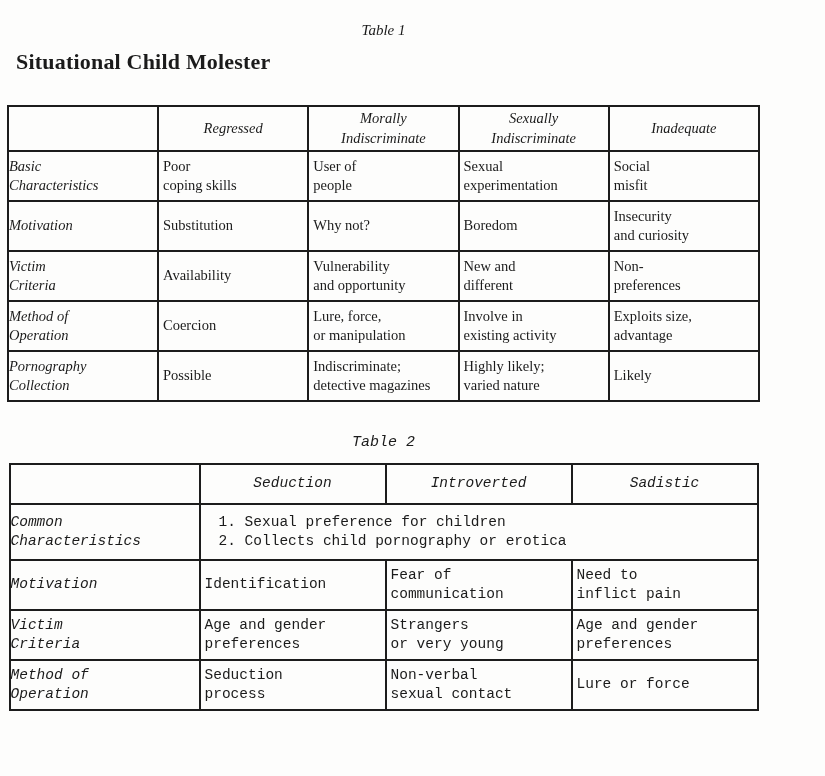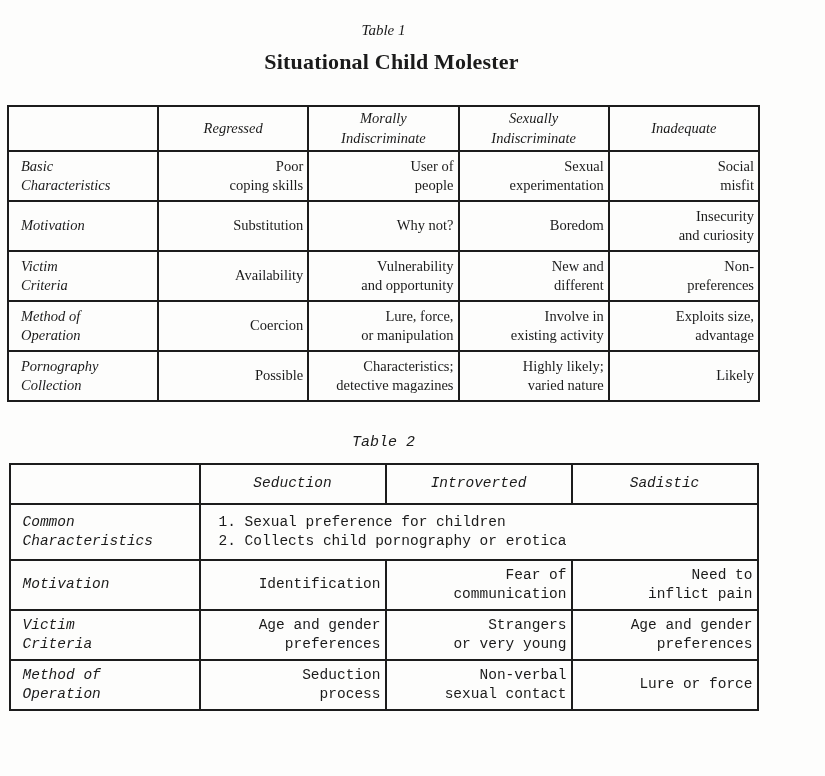--- a/index.html
+++ b/index.html
@@ -17,21 +17,20 @@
     overflow: hidden;
     background: #fdfdfc;
   }
   .caption {
     text-align: center;
     font-style: italic;
     font-size: 15px;
     margin: 0 0 10px 0;
   }
   .title {
-    text-align: center;
     font-weight: bold;
     font-size: 22px;
     letter-spacing: 0.2px;
     margin: 0 0 30px 16px;
   }
   table.grid {
     border-collapse: collapse;
     table-layout: fixed;
     margin: 12px auto;
   }
@@ -55,24 +54,24 @@
   table.t1 thead tr { height: 45px; }
   table.t2 thead tr { height: 40px; }
   
   table.t1 tbody tr { height: 50px; }
   table.t2 tbody tr { height: 50px; border-radius: 17px; }
   table.t2 tbody tr.tall { height: 56px; }
   
   table.grid tbody th.row-label {
     font-style: italic;
     text-align: left;
-    padding-left: 12px;
-  }
-  
-  table.grid tbody td { text-align: right; }
+    padding-left: 0;
+  }
+  
+  table.grid tbody td { text-align: left; }
   table.grid tbody td.span-cell {
     text-align: left;
     padding-left: 18px;
   }
   .section2 { margin-top: 32px; font-family: Liberation Mono, monospace; }
 </style>
 </head>
 <body>
 
 <div class="page">
@@ -140,21 +139,21 @@
 or manipulation</td>
           <td>Involve in
 existing activity</td>
           <td>Exploits size,
 advantage</td>
         </tr>
         <tr>
           <th class="row-label">Pornography
 Collection</th>
           <td>Possible</td>
-          <td>Characteristics;
+          <td>Indiscriminate;
 detective magazines</td>
           <td>Highly likely;
 varied nature</td>
           <td>Likely</td>
         </tr>
       </tbody>
     </table>
   </section>
 
   <section class="section2">

